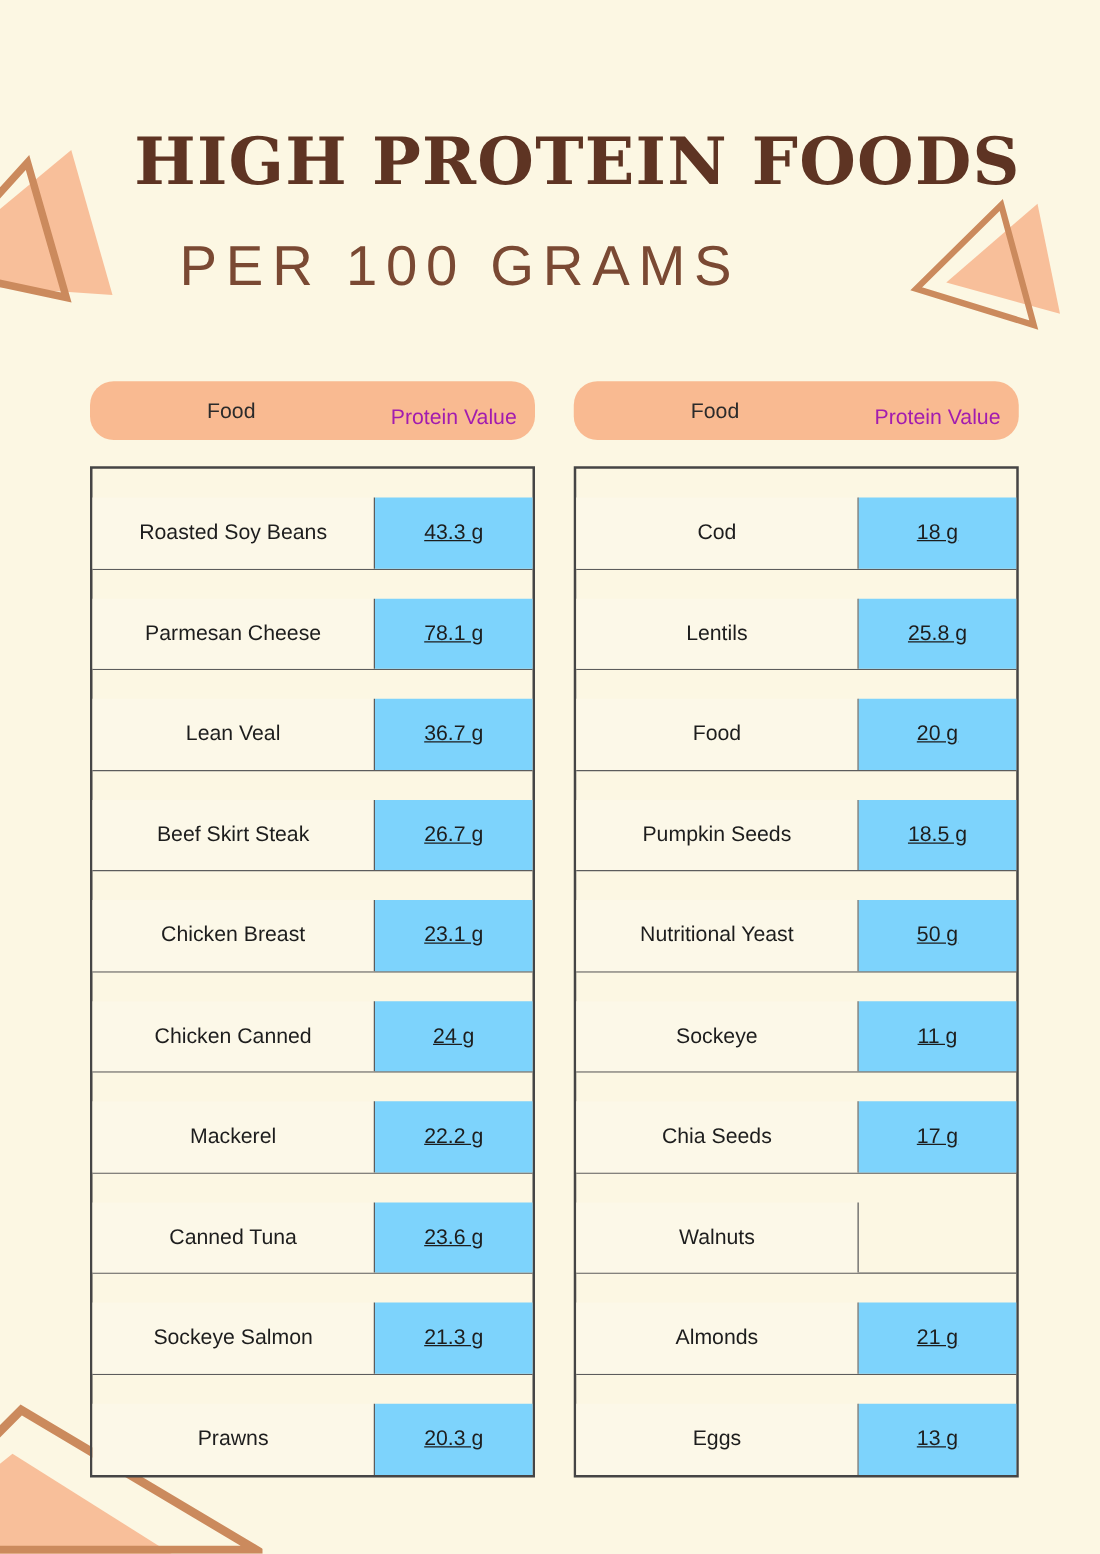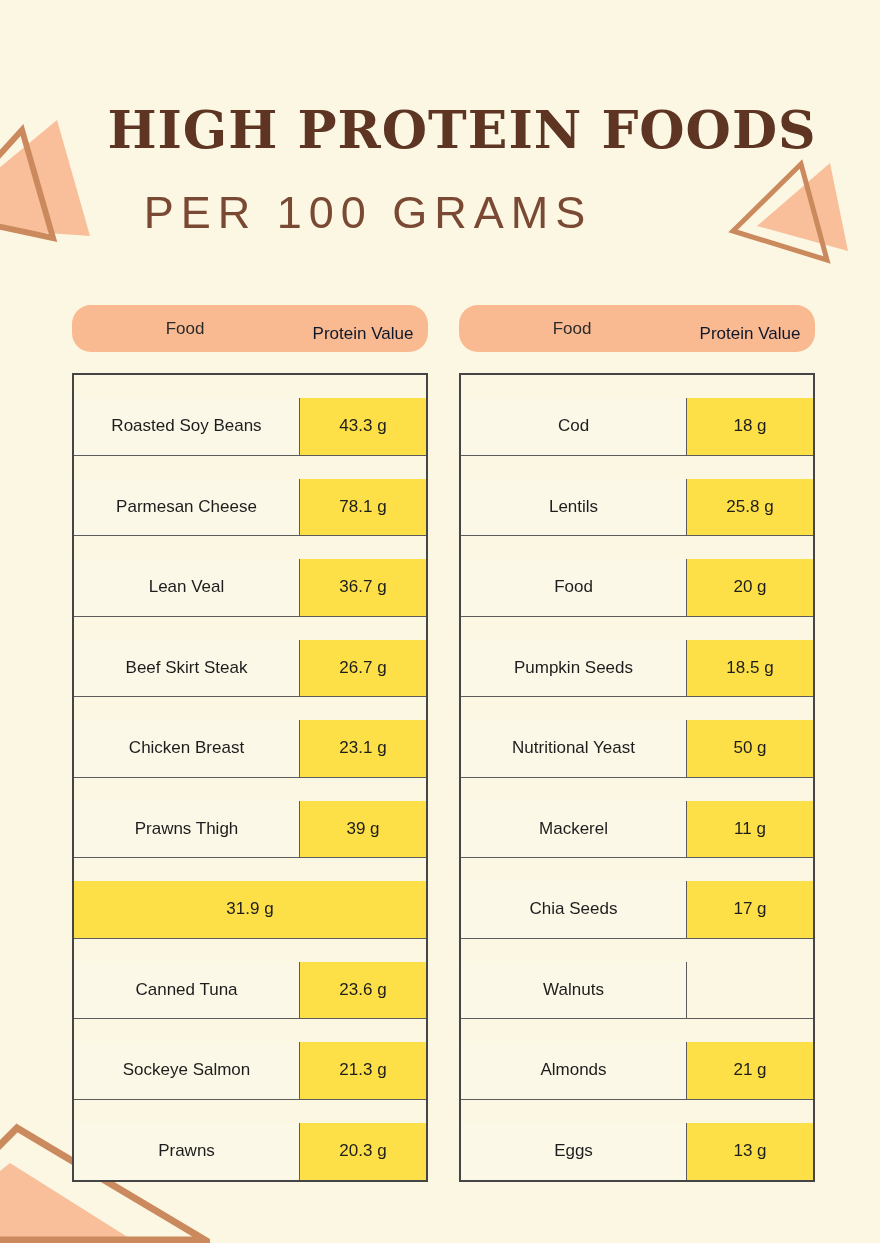--- a/index.html
+++ b/index.html
@@ -52,21 +52,21 @@
     align-items: center;
     box-sizing: border-box;
     border-radius: 19px;
   }
   .th-food {
     width: 226px; text-align: center;
     font-size: 17px; color: #2B2B2B;
   }
   .th-value {
     flex: 1; text-align: center;
-    font-size: 17px; color: #0f172a;
+    font-size: 17px; color: #a21caf;
     transform: translateY(5px);
   }
 
   .data-table {
     margin-top: 21px;
     width: 352px; height: 805px;
     border: 2px solid #454545;
   }
   .row {
     display: flex;
@@ -81,21 +81,22 @@
     box-sizing: border-box;
     margin-top: 23px;
   }
   .cell.food {
     width: 226px;
     border-right: 1px solid #5C5C5C;
     background: #FCF8E8;
   }
   .cell.value {
     flex: 1;
-    background: #fde047;
+    background: #7dd3fc;
+    text-decoration: underline;
   }
 </style>
 </head>
 <body>
 
 <svg class="deco deco-tl" width="170" height="142" viewBox="0 0 170 142">
   <polygon points="127,10 160,126 0,115" fill="#F8BF9A"></polygon>
   <polygon points="92,20 123,128 15,105" fill="none" stroke="#CB8A5D" stroke-width="6" stroke-linejoin="miter"></polygon>
 </svg>
 
@@ -139,26 +140,27 @@
     <div class="cell food">Beef Skirt Steak</div>
     <div class="cell value">26.7 g</div>
   </div>
 
   <div class="row">
     <div class="cell food">Chicken Breast</div>
     <div class="cell value">23.1 g</div>
   </div>
 
   <div class="row">
-    <div class="cell food">Prawns Thigh</div>
-    <div class="cell value">39 g</div>
-  </div>
-
-  <div class="row">
-    <div class="cell value">31.9 g</div>
+    <div class="cell food">Chicken Canned</div>
+    <div class="cell value">24 g</div>
+  </div>
+
+  <div class="row">
+    <div class="cell food">Mackerel</div>
+    <div class="cell value">22.2 g</div>
   </div>
 
   <div class="row">
     <div class="cell food">Canned Tuna</div>
     <div class="cell value">23.6 g</div>
   </div>
 
   <div class="row">
     <div class="cell food">Sockeye Salmon</div>
     <div class="cell value">21.3 g</div>
@@ -196,21 +198,21 @@
     <div class="cell food">Pumpkin Seeds</div>
     <div class="cell value">18.5 g</div>
   </div>
 
   <div class="row">
     <div class="cell food">Nutritional Yeast</div>
     <div class="cell value">50 g</div>
   </div>
 
   <div class="row">
-    <div class="cell food">Mackerel</div>
+    <div class="cell food">Sockeye</div>
     <div class="cell value">11 g</div>
   </div>
 
   <div class="row">
     <div class="cell food">Chia Seeds</div>
     <div class="cell value">17 g</div>
   </div>
 
   <div class="row">
     <div class="cell food">Walnuts</div>

